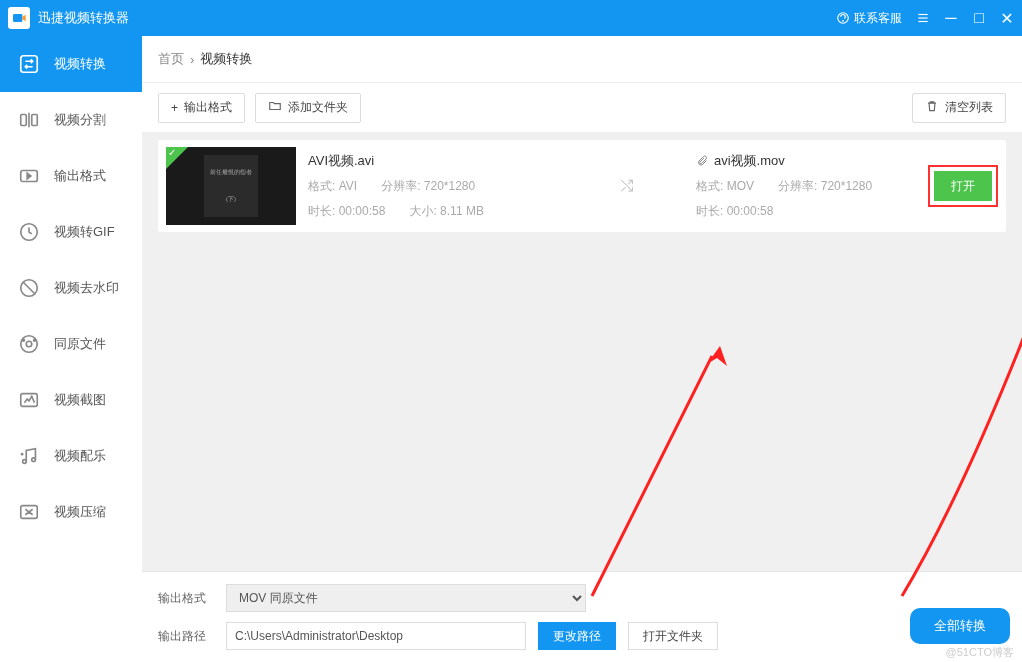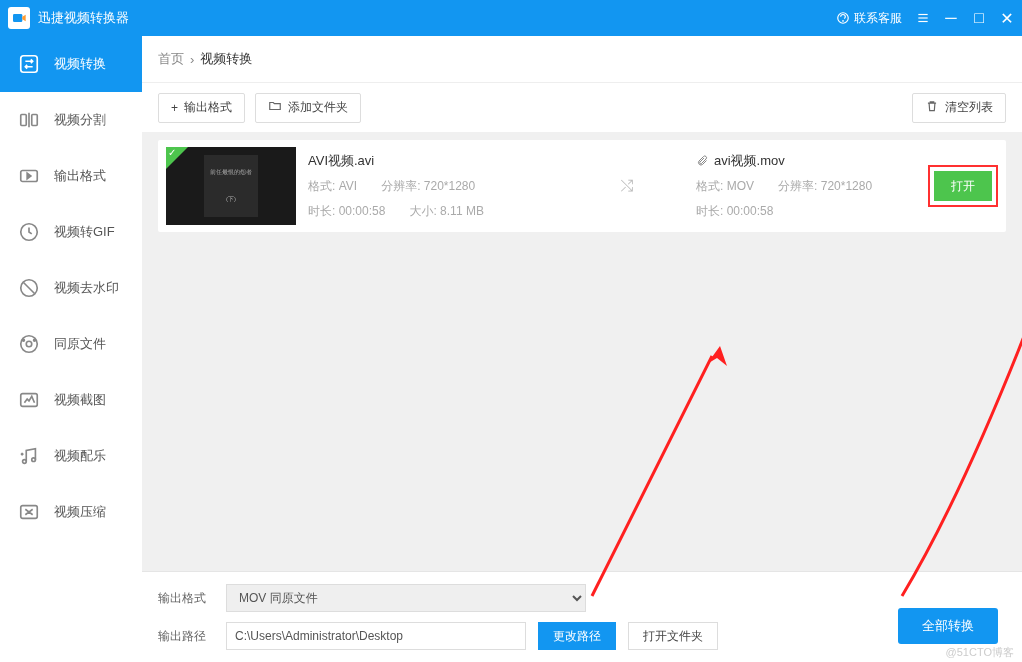--- a/index.html
+++ b/index.html
@@ -48,21 +48,21 @@
     
     .bottom { background: #fff; padding: 12px 16px; border-top: 1px solid #e5e5e5; }
     .brow { display: flex; align-items: center; gap: 12px; margin-bottom: 10px; font-size: 12px; }
     .brow:last-child { margin-bottom: 0; }
     .brow .lbl { color: #666; width: 56px; }
     .brow select, .brow input { height: 28px; border: 1px solid #ddd; padding: 0 8px; font-size: 12px; color: #555; }
     .brow select { width: 360px; }
     .brow input { width: 300px; }
     .bbtn { height: 28px; padding: 0 14px; border: 1px solid #ddd; background: #fff; font-size: 12px; cursor: pointer; color: #444; }
     .bbtn.primary { background: #1296f1; color: #fff; border-color: #1296f1; }
-    .convert-all { position: absolute; right: 24px; bottom: 18px; background: #1296f1; color: #fff; border: none; width: 100px; height: 36px; font-size: 13px; border-radius: 3px; cursor: pointer; }
+    .convert-all { position: absolute; right: 12px; bottom: 18px; background: #1296f1; color: #fff; border: none; width: 100px; height: 36px; font-size: 13px; border-radius: 10px; cursor: pointer; }
     
     .arrow { position: absolute; pointer-events: none; }
     .arrow-line { stroke: #ff2020; stroke-width: 3; fill: none; }
     .arrow-head { fill: #ff2020; }
     
     .watermark { position: absolute; right: 8px; bottom: 2px; font-size: 11px; color: #ccc; }
   </style>
 </head>
 <body>
 

